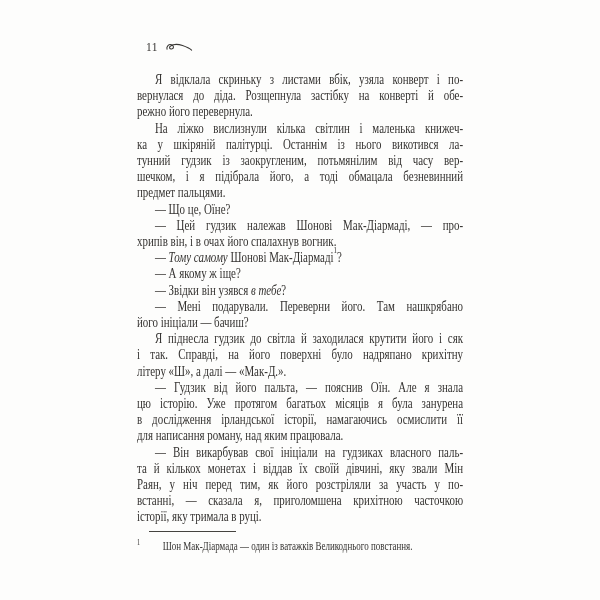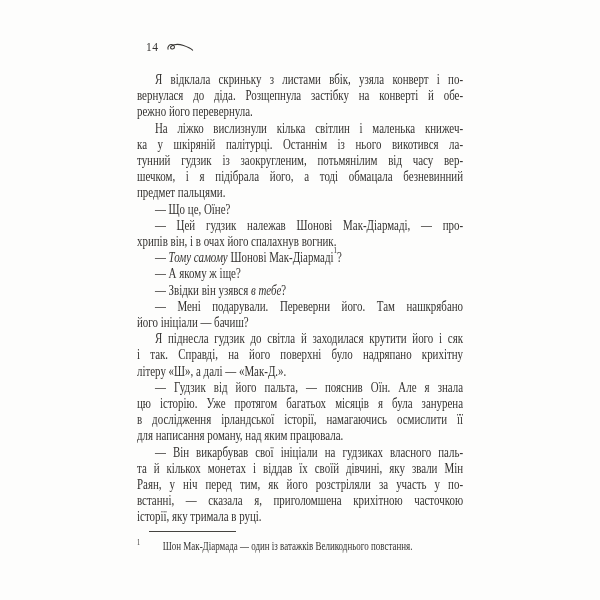--- a/index.html
+++ b/index.html
@@ -88,21 +88,21 @@
     top: -3px;
   }
   .fn-text { flex: 1; }
 </style>
 </head>
 <body>
 
 <div class="page">
 
   <div class="header">
-    <span class="pagenum">14</span>
+    <span class="pagenum">11</span>
     <svg class="flourish" width="29" height="11" viewBox="0 0 29 11" fill="none" stroke="#3a3835" stroke-width="1.1" stroke-linecap="round">
       <path d="M2,7.2 C1.2,4.2 3.8,2 6.4,2.7 C9.1,3.4 9.2,6.6 6.6,7 C4.6,7.3 3.6,5 5.6,3.9 C9.2,1.8 13.5,2.2 17.5,3.6 C21.3,4.9 24.6,6.4 26.6,8.2"></path>
     </svg>
   </div>
 
   <div class="textblock">
       <div class="para">
         <div class="line first just"><span>Я відклала скриньку з листами вбік, узяла конверт і по-</span></div>
         <div class="line just"><span>вернулася до діда. Розщепнула застібку на конверті й обе-</span></div>
         <div class="line"><span>режно його перевернула.</span></div>

